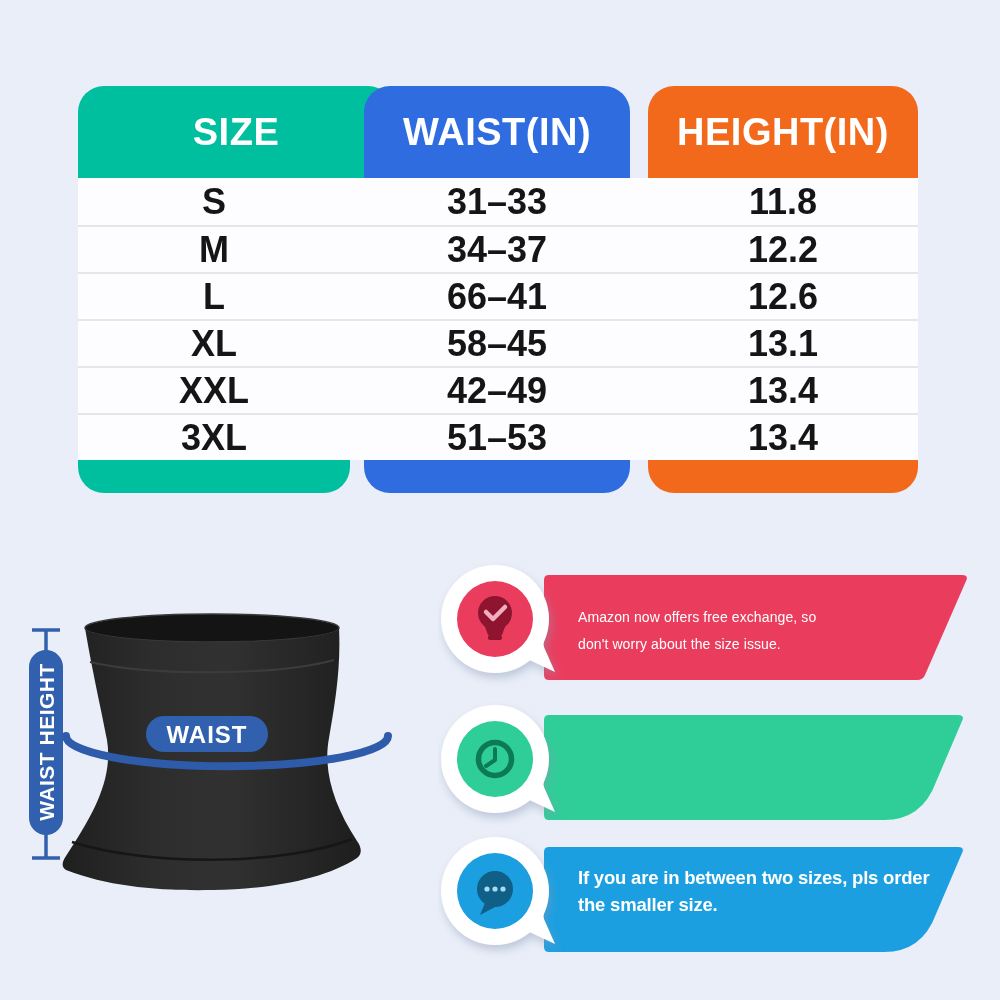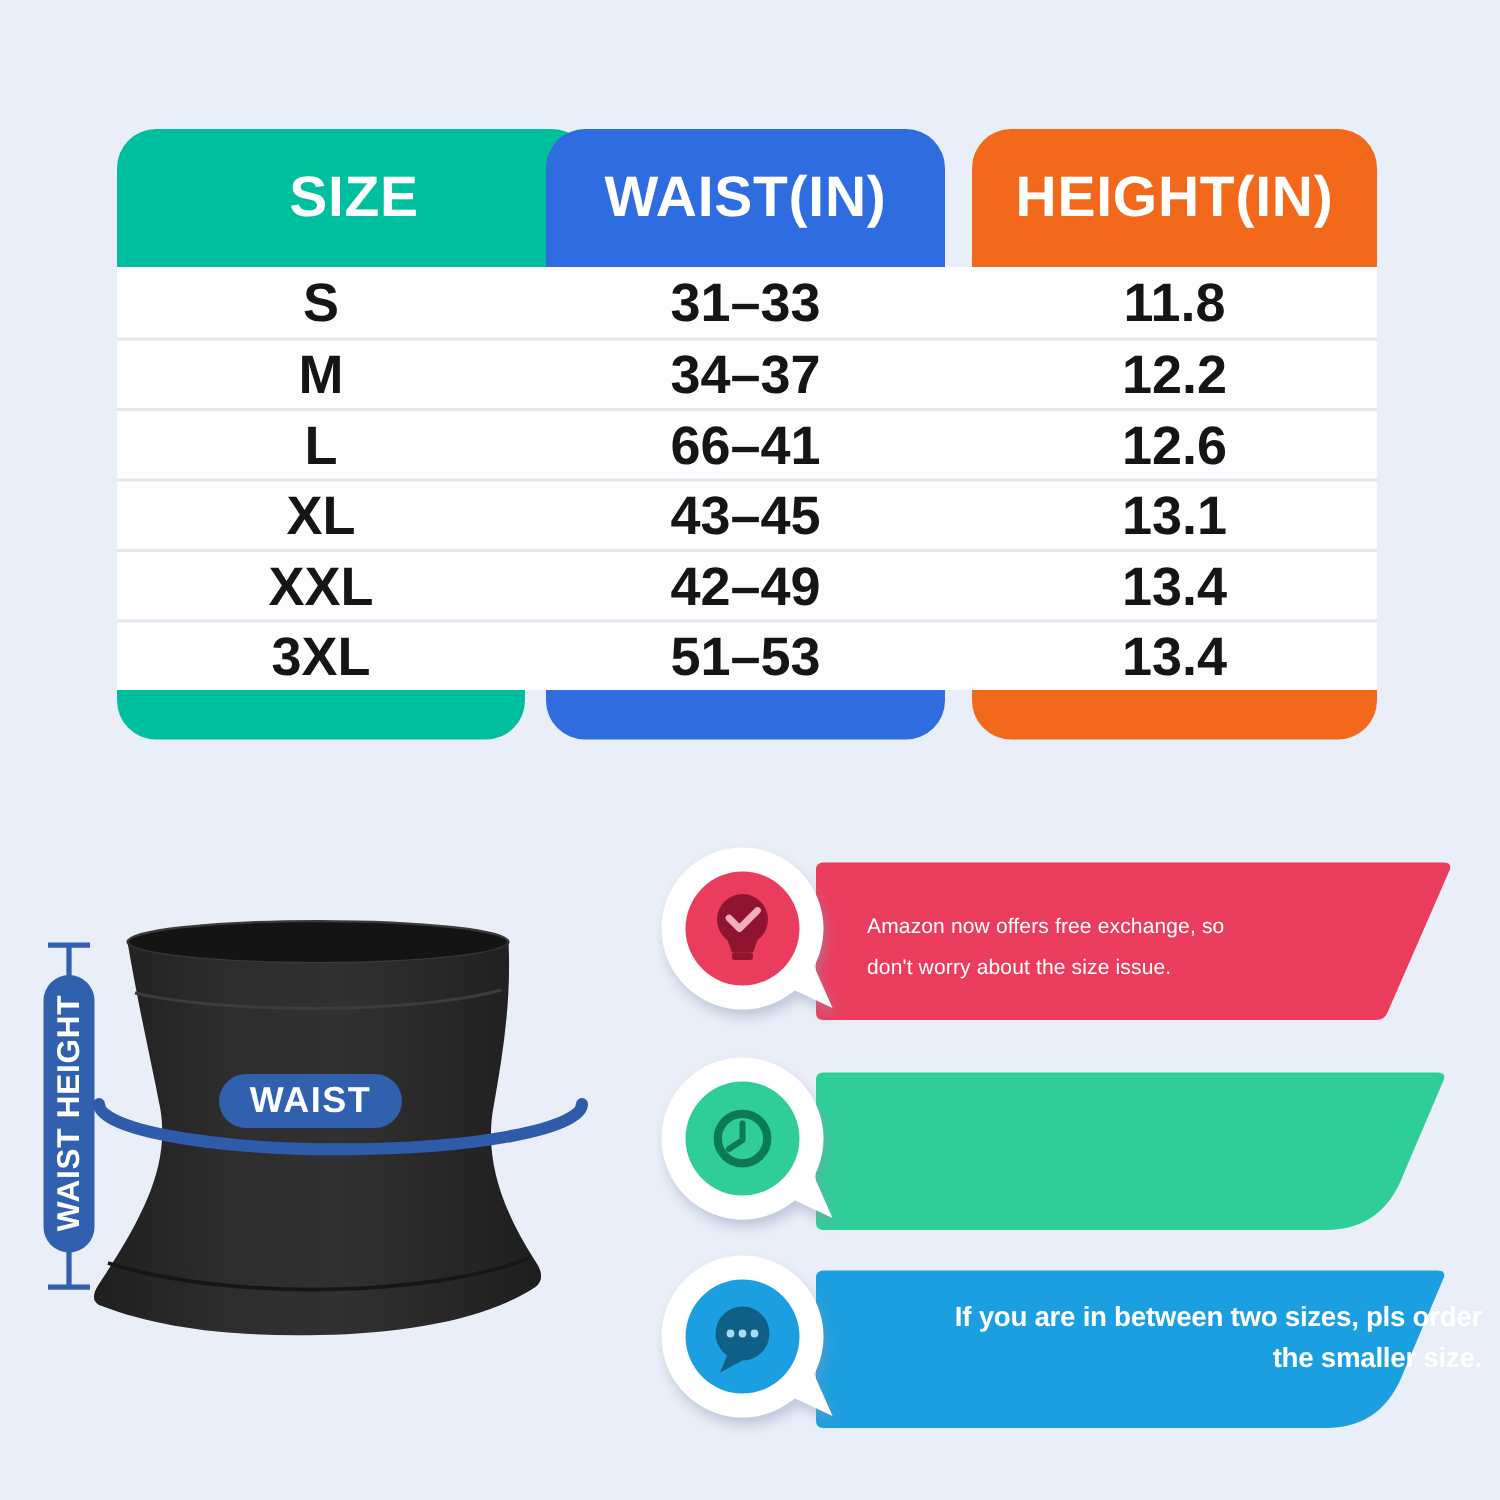--- a/index.html
+++ b/index.html
@@ -24,21 +24,21 @@
   .ftr-height{left:648px;width:270px;background:#f3691c;}
   
   .diagram-svg{position:absolute;left:0;top:590px;}
   
   .callout-svg{position:absolute;left:438px;width:550px;height:125px;}
   .co1{top:562px;} .co2{top:702px;} .co3{top:834px;}
   .callout-text{position:absolute;left:578px;color:#fff;white-space:pre-line;
     font-size:14px;line-height:27px;letter-spacing:.1px;}
   .ct1{top:604px;width:400px;}
   .ct2{top:742px;width:400px;}
-  .ct3{top:864px;width:410px;font-weight:bold;font-size:18.5px;letter-spacing:-.2px;text-align:right;}
+  .ct3{top:864px;width:410px;font-weight:bold;font-size:18.5px;letter-spacing:-.2px;}
 </style>
 </head>
 <body>
 
 <div class="page">
 
   <div class="hdr-cap hdr-size">
       <span>SIZE</span>
     </div>
   <div class="hdr-cap hdr-waist">
@@ -66,21 +66,21 @@
     <div class="tbl-row">
       <div class="c1">L</div>
         <div class="g1"></div>
       <div class="c2">66–41</div>
         <div class="g2"></div>
       <div class="c3">12.6</div>
     </div>
     <div class="tbl-row">
       <div class="c1">XL</div>
         <div class="g1"></div>
-      <div class="c2">43–45</div>
+      <div class="c2">58–45</div>
         <div class="g2"></div>
       <div class="c3">13.1</div>
     </div>
     <div class="tbl-row">
       <div class="c1">XXL</div>
         <div class="g1"></div>
       <div class="c2">42–49</div>
         <div class="g2"></div>
       <div class="c3">13.4</div>
     </div>

